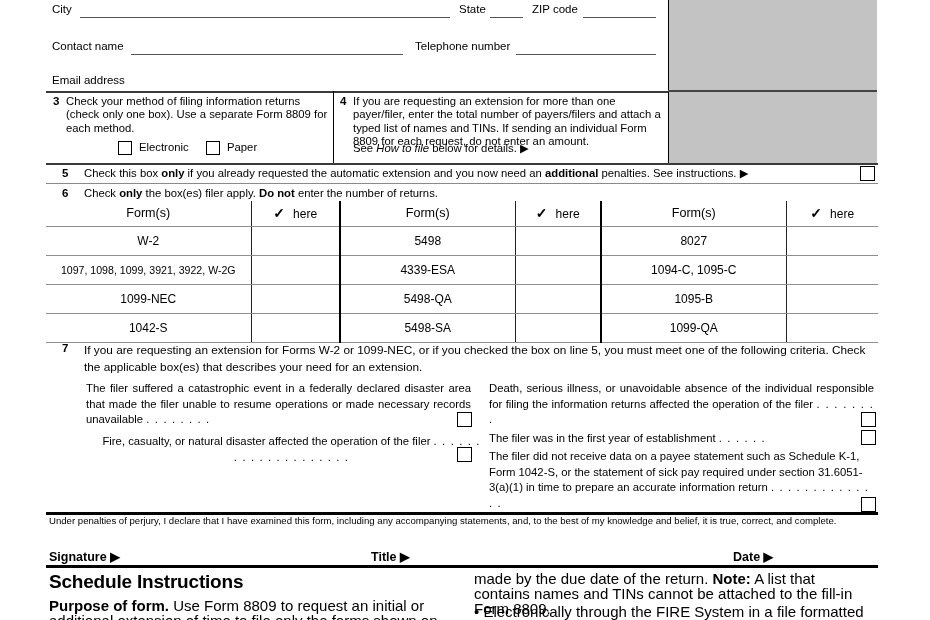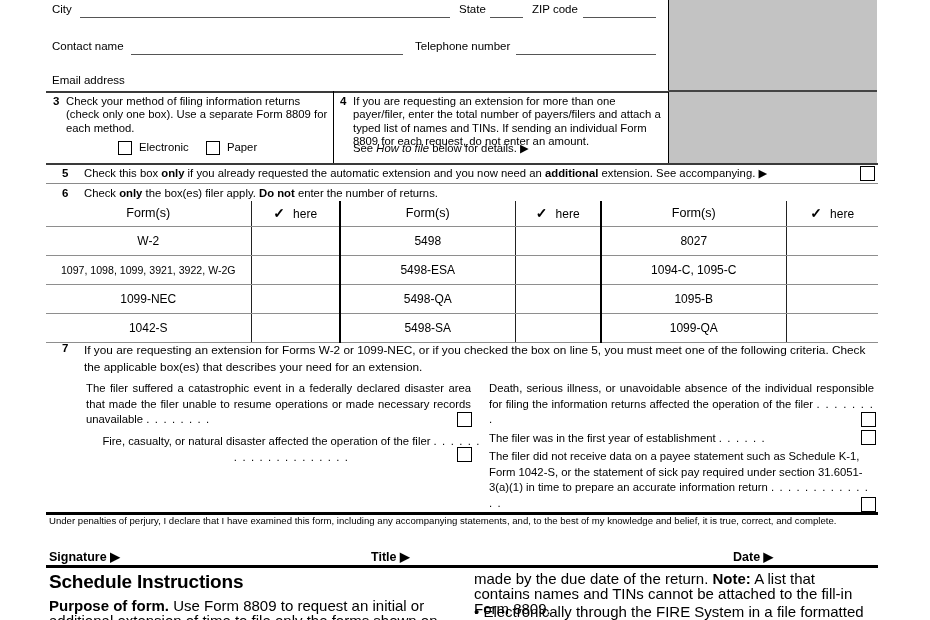--- a/index.html
+++ b/index.html
@@ -183,21 +183,21 @@
   <div class="item-text" style="left:353px; top:95px; width:310px;">If you are requesting an extension for more than one payer/filer, enter the total number of payers/filers and attach a typed list of names and TINs. If sending an individual Form 8809 for each request, do not enter an amount.</div>
   <div class="item-text" style="left:353px; top:142px; width:310px;">
     <span>See </span><span class="i">How to file</span><span> below for details. </span><span>▶</span>
   </div>
   <div class="fill-line" style="left:668px; top:155px; width:0px;"></div>
 
   <div class="hr-med" style="left:46px; top:163px; width:832px;"></div>
 
   <div class="item-num" style="left:62px; top:167px;">5</div>
   <div class="item-text" style="left:84px; top:167px; width:770px; white-space:nowrap;">
-    <span>Check this box </span><span class="b">only</span><span> if you already requested the automatic extension and you now need an </span><span class="b">additional</span><span> extension. See accompanying. </span><span>▶</span>
+    <span>Check this box </span><span class="b">only</span><span> if you already requested the automatic extension and you now need an </span><span class="b">additional</span><span> penalties. See instructions. </span><span>▶</span>
   </div>
   <div class="cbox" style="left:860px; top:166px; width:15px; height:15px;"></div>
 
   <div class="hr-thin" style="left:46px; top:183px; width:832px;"></div>
 
   <div class="item-num" style="left:62px; top:187px;">6</div>
   <div class="item-text" style="left:84px; top:187px; width:770px; white-space:nowrap;">
     <span>Check </span><span class="b">only</span><span> the box(es) filer apply. </span><span class="b">Do not</span><span> enter the number of returns.</span>
   </div>
 
@@ -232,21 +232,21 @@
           <td>W-2</td>
           <td class="sep-left"></td>
           <td class="sep-left-hv">5498</td>
           <td class="sep-left"></td>
           <td class="sep-left-hv">8027</td>
           <td class="sep-left"></td>
         </tr>
         <tr>
           <td class="tiny">1097, 1098, 1099, 3921, 3922, W-2G</td>
           <td class="sep-left"></td>
-          <td class="sep-left-hv">5498-ESA</td>
+          <td class="sep-left-hv">4339-ESA</td>
           <td class="sep-left"></td>
           <td class="sep-left-hv">1094-C, 1095-C</td>
           <td class="sep-left"></td>
         </tr>
         <tr>
           <td>1099-NEC</td>
           <td class="sep-left"></td>
           <td class="sep-left-hv">5498-QA</td>
           <td class="sep-left"></td>
           <td class="sep-left-hv">1095-B</td>

